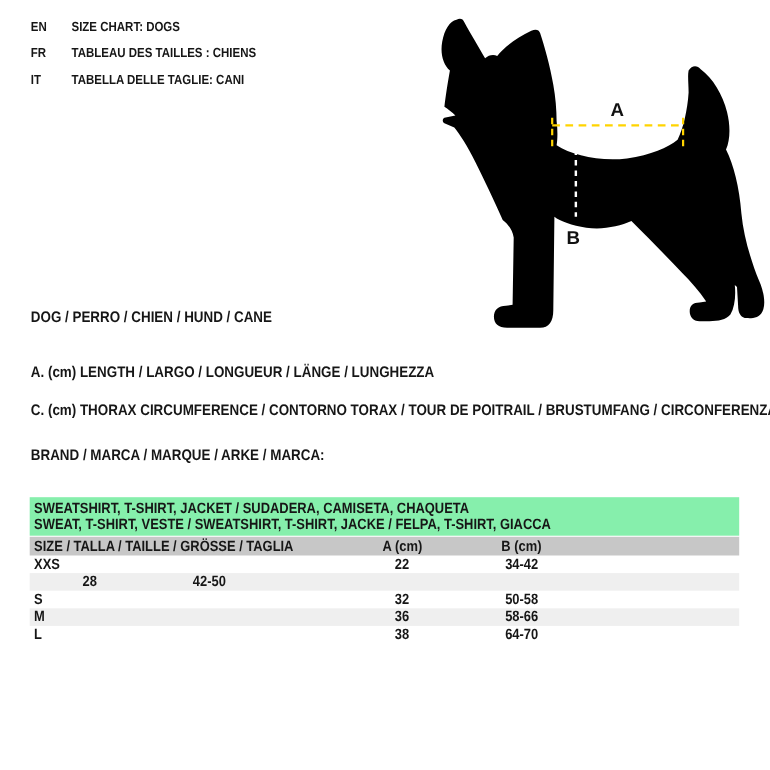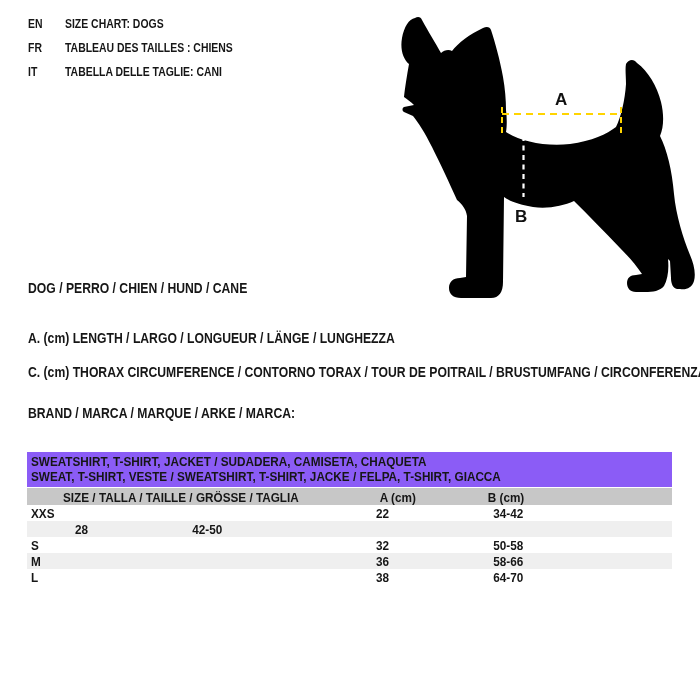--- a/index.html
+++ b/index.html
@@ -22,24 +22,24 @@
   .label-b{left:130px;top:207px;}
   
   .caption{position:absolute;left:28px;font-size:14px;}
   .cap-dog{top:280px;}
   .legend-a{top:330px;}
   .legend-c{top:364px;}
   .brand{top:405px;}
   .caption .t{font-size:14px;}
   
   .size-table{position:absolute;left:27px;top:452px;width:645px;}
-  .banner{background:#8b5cf6;padding:2px 0 3px 4px;}
+  .banner{background:#86efac;padding:2px 0 3px 4px;}
   .banner div{font-size:13.5px;line-height:15px;}
-  .thead{background:#C7C7C7;height:17px;display:flex;align-items:center;margin-top:1px;padding-left:32px;}
-  .trow{height:16px;display:flex;align-items:center;gap:17px;}
+  .thead{background:#C7C7C7;height:17px;display:flex;align-items:center;margin-top:1px;}
+  .trow{height:16px;display:flex;align-items:center;}
   .trow:nth-child(even){background:#EFEFEF;}
   .col-size{flex:0 0 280px;padding-left:4px;}
   .col-a{flex:0 0 110px;text-align:center;}
   .col-b{flex:0 0 106px;text-align:center;}
   .size-table .t,.size-table .tc{font-size:13.5px;}
 </style>
 </head>
 <body>
 
 <div class="langs">

